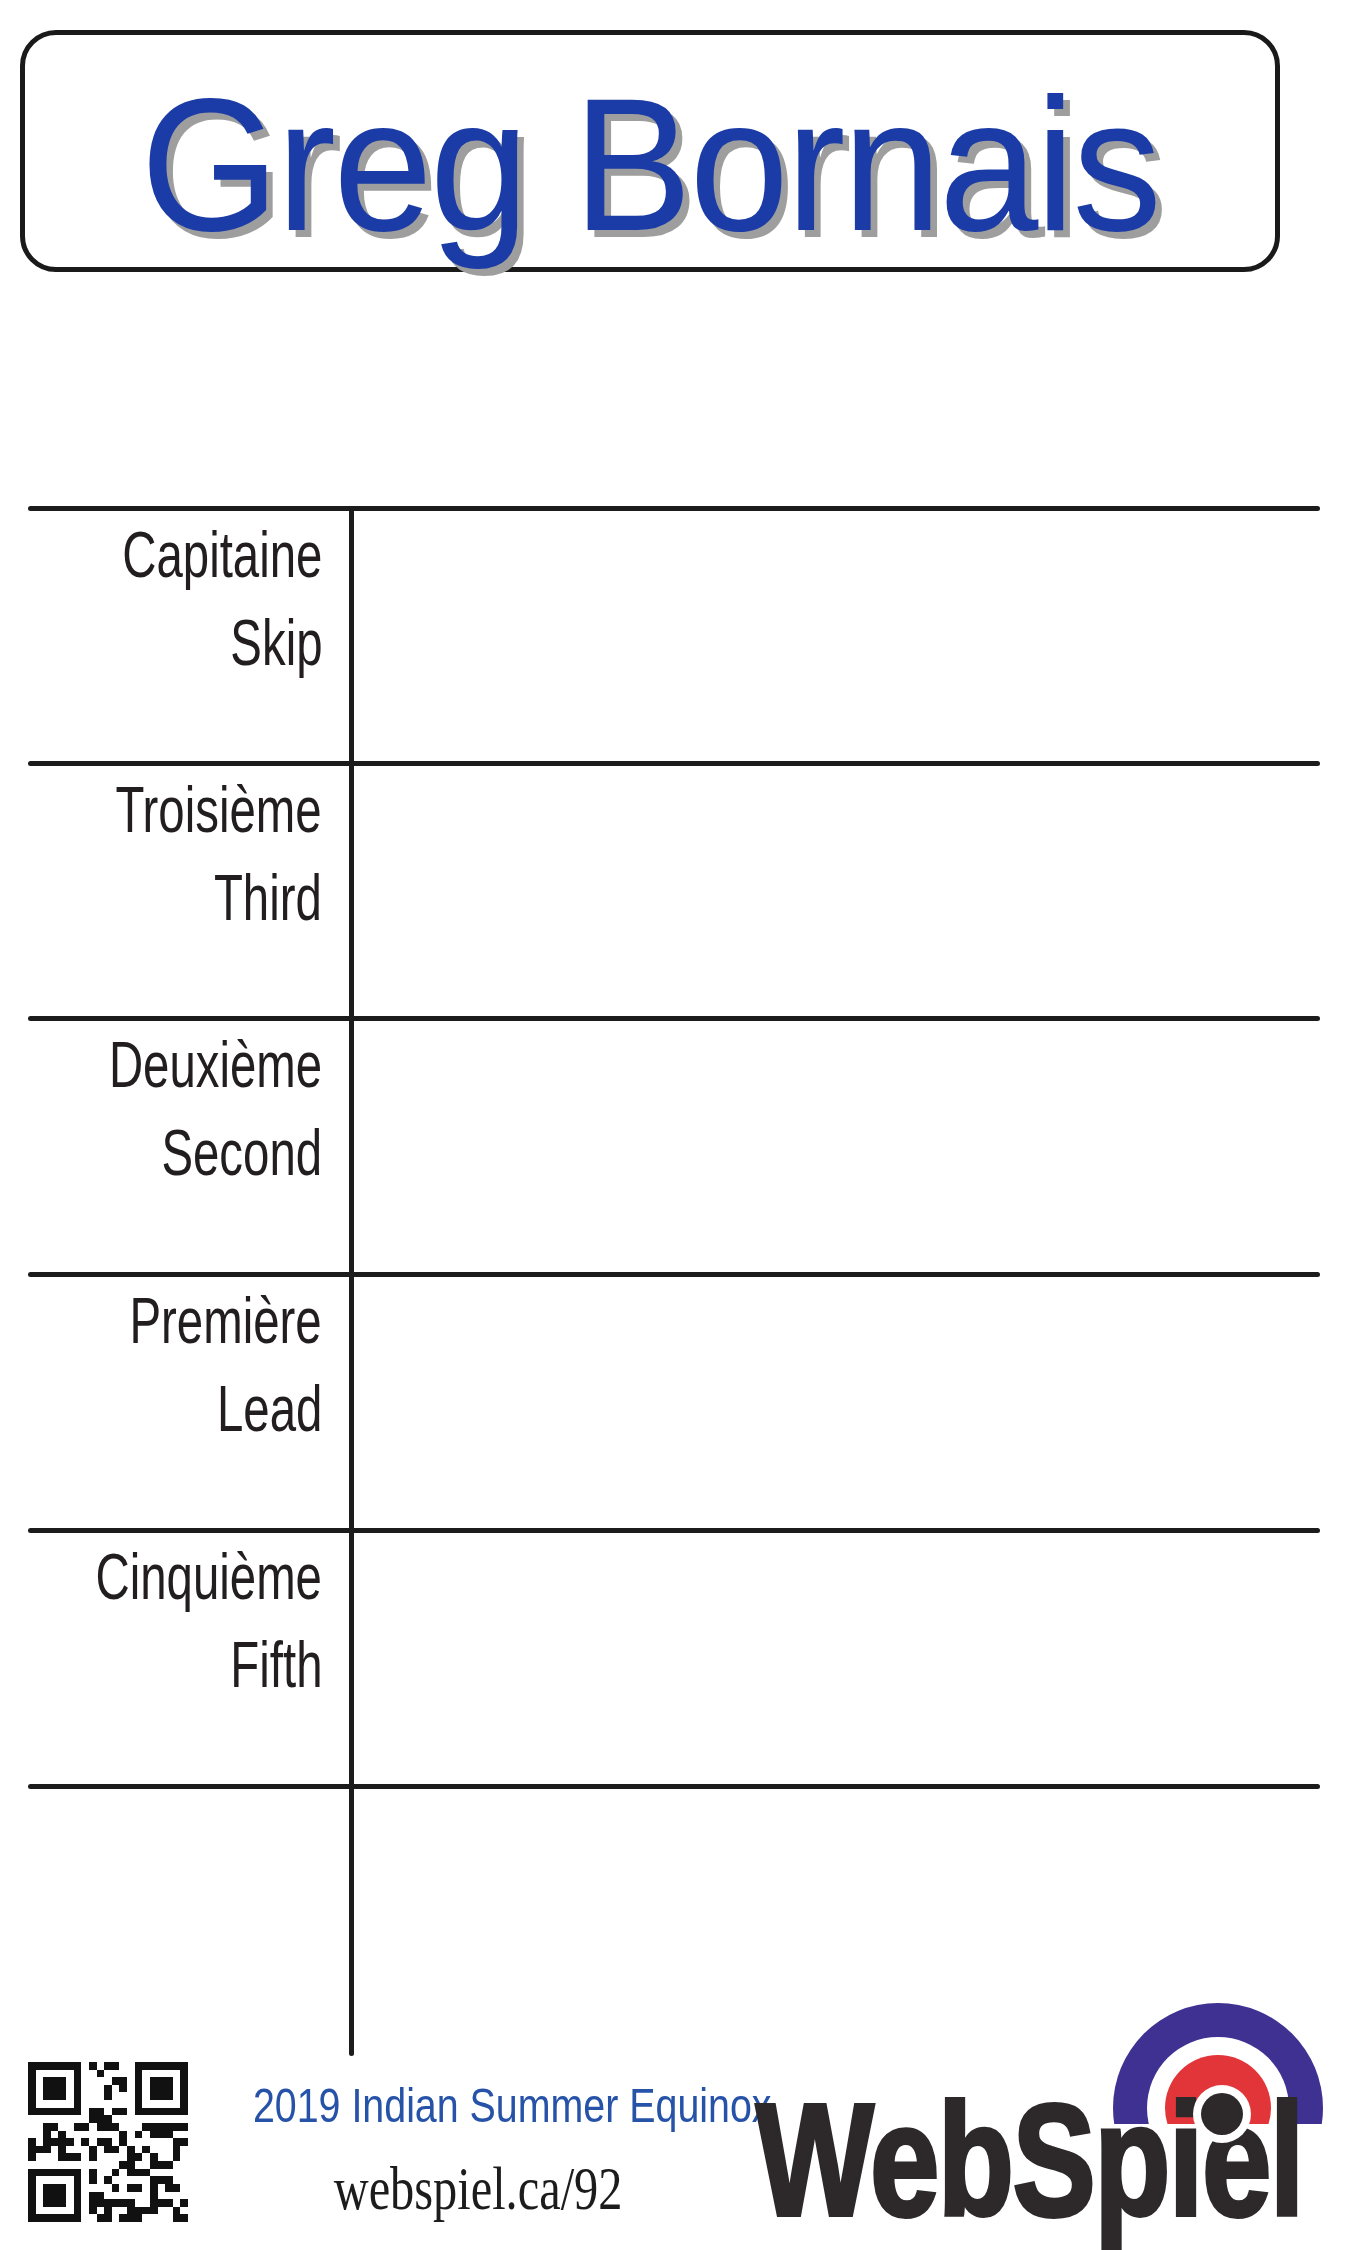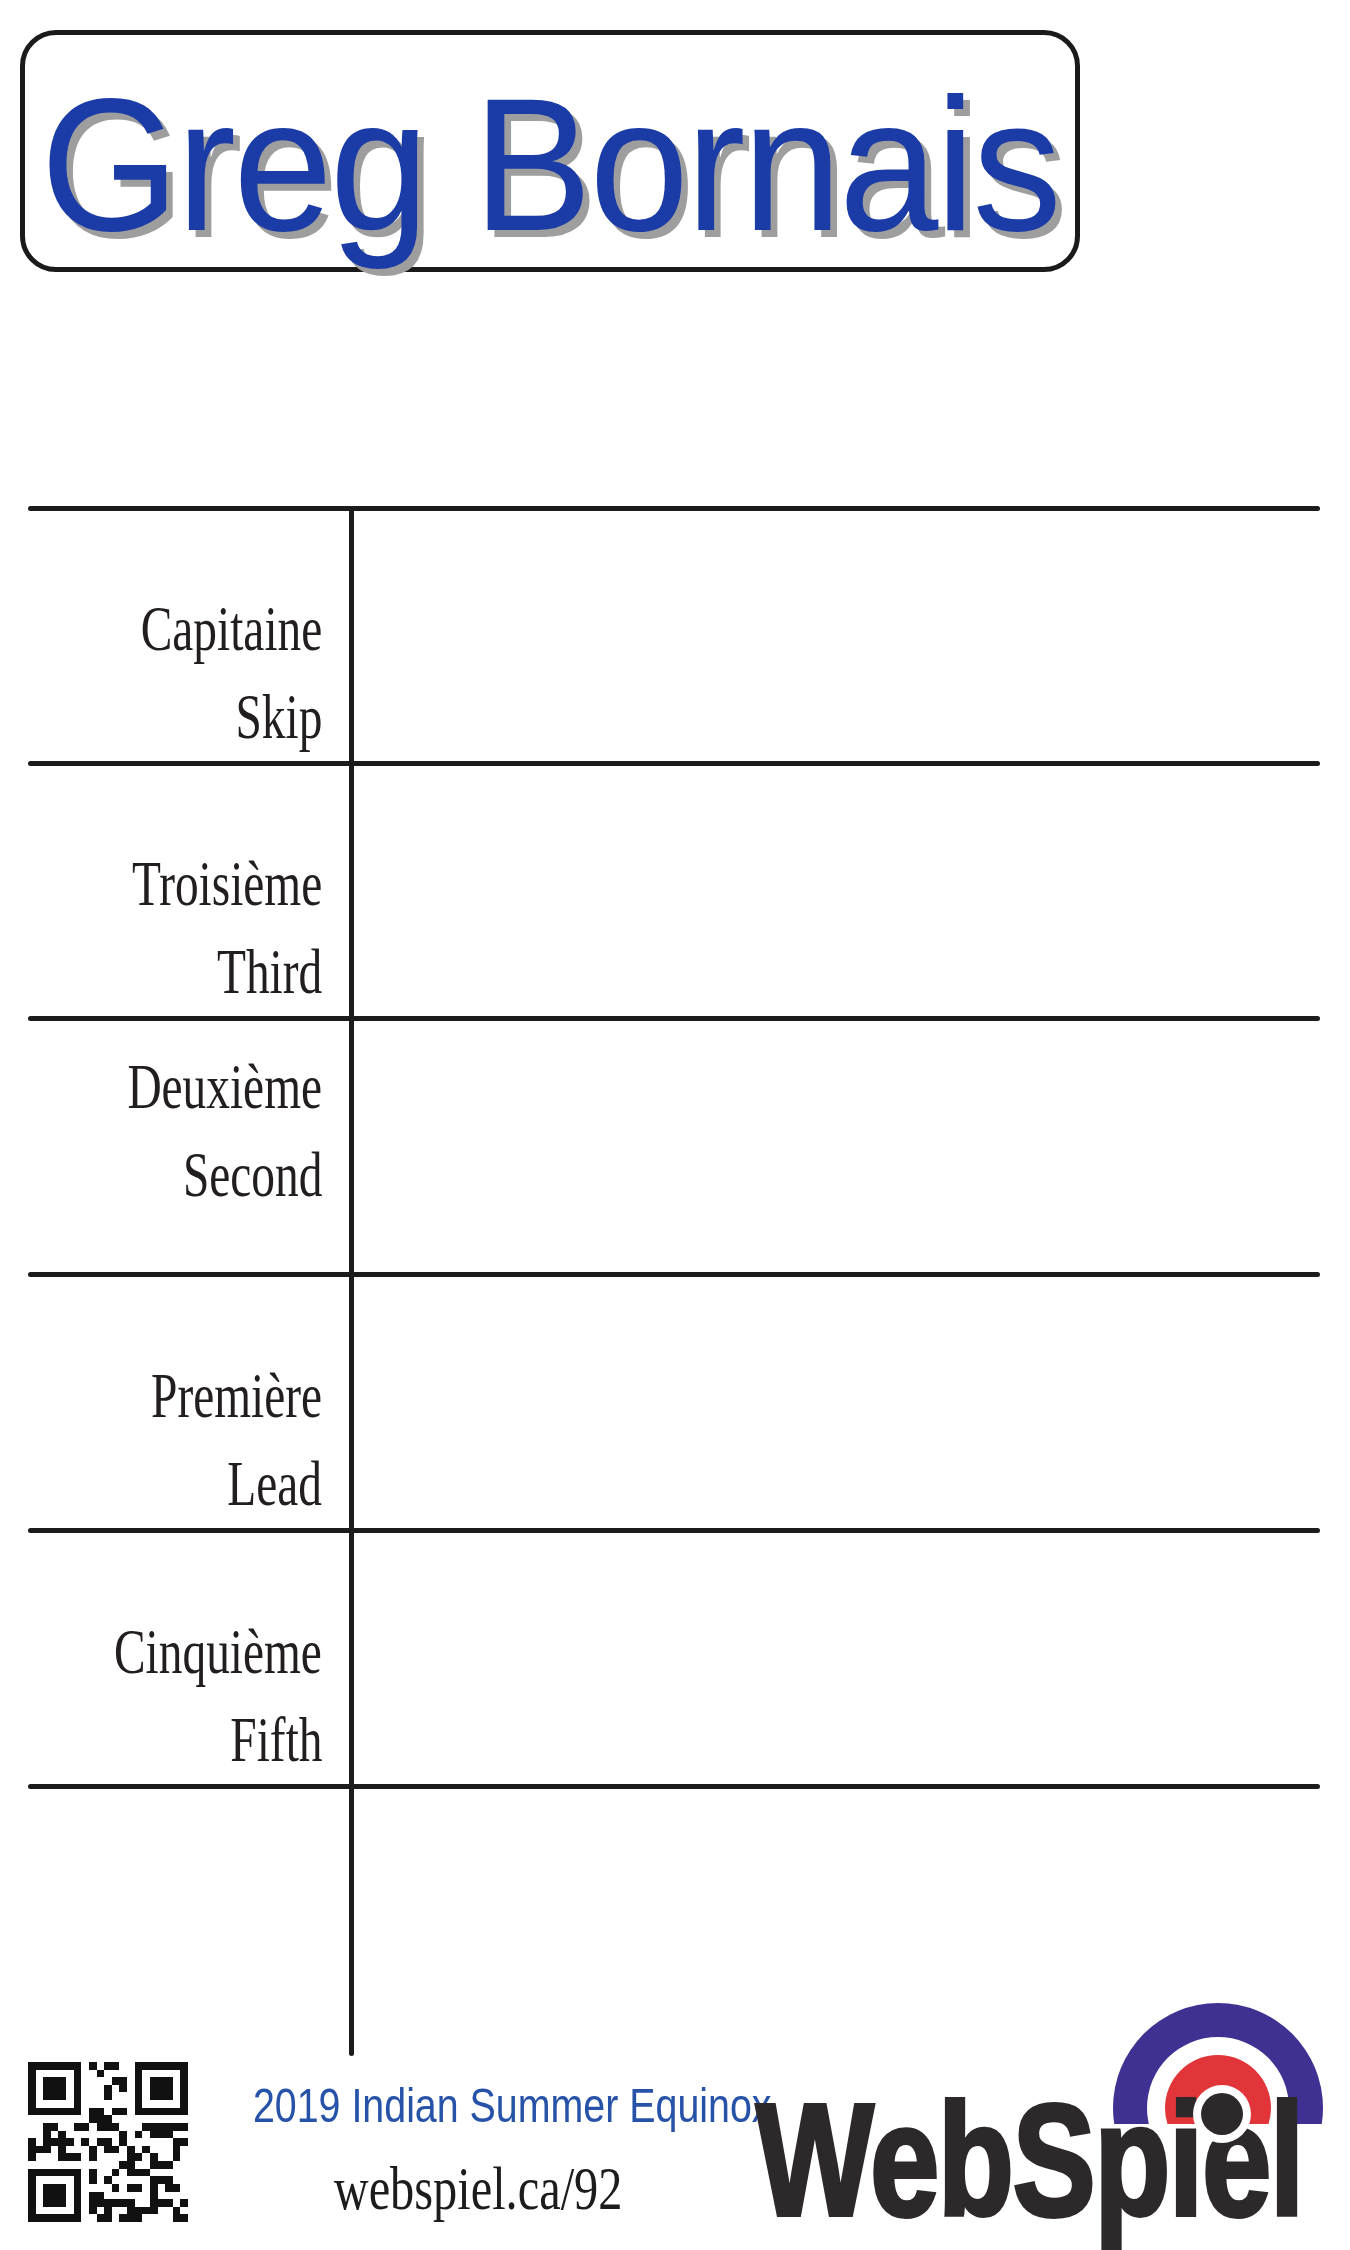--- a/index.html
+++ b/index.html
@@ -2,38 +2,38 @@
 <html><head>
 <meta charset="utf-8">
 <style>
   html,body{margin:0;padding:0;background:#ffffff;}
   #canvas{
     position:relative;width:1350px;height:2250px;background:#ffffff;overflow:hidden;
     font-family:"Liberation Sans",sans-serif;
   }
   
   .title-box{
-    position:absolute;left:20px;top:30px;width:1060px;height:242px;
+    position:absolute;left:20px;top:30px;width:1260px;height:242px;
     border:5px solid #1a1a1a;border-radius:36px;box-sizing:border-box;
     display:flex;align-items:center;justify-content:center;
   }
   .title-text{
     font-size:190px;font-weight:400;color:#1b3ca6;letter-spacing:-3px;
     text-shadow:7px 7px 0 #9e9e9e;white-space:nowrap;
     transform:scaleX(.94);transform-origin:50% 50%;
     padding-top:26px;line-height:1;
   }
   
   .hline{position:absolute;left:28px;width:1292px;height:5px;background:#1c1c1c;border-radius:3px;}
   .vline{position:absolute;left:349px;top:506px;width:5px;height:1550px;background:#1c1c1c;border-radius:3px;}
   
   .row-label{
     position:absolute;left:0;width:352px;box-sizing:border-box;padding-right:30px;
-    display:flex;flex-direction:column;justify-content:flex-end;align-items:flex-end;
-    color:#221e1f;font-family:Liberation Serif, serif;font-size:64px;line-height:88px;
+    display:flex;flex-direction:column;justify-content:flex-start;align-items:flex-end;
+    color:#221e1f;font-family:Liberation Sans, sans-serif;font-size:64px;line-height:88px;
   }
   .row-label span{display:inline-block;transform:scaleX(.74);transform-origin:100% 50%;white-space:nowrap;}
   .name-cell{position:absolute;left:354px;width:966px;}
   
   .qr-box{position:absolute;left:28px;top:2062px;width:160px;height:160px;}
   .footer-text{position:absolute;left:188px;width:580px;text-align:center;white-space:nowrap;}
   .event-line{top:2078px;font-size:48px;line-height:56px;color:#2652a8;margin-left:8px;}
   .event-line span{display:inline-block;transform:scaleX(.82);}
   .url-line{top:2153px;font-size:62px;line-height:70px;color:#1c1c1c;font-family:Liberation Serif, serif;}
   .url-line span{display:inline-block;transform:scaleX(.78);}

